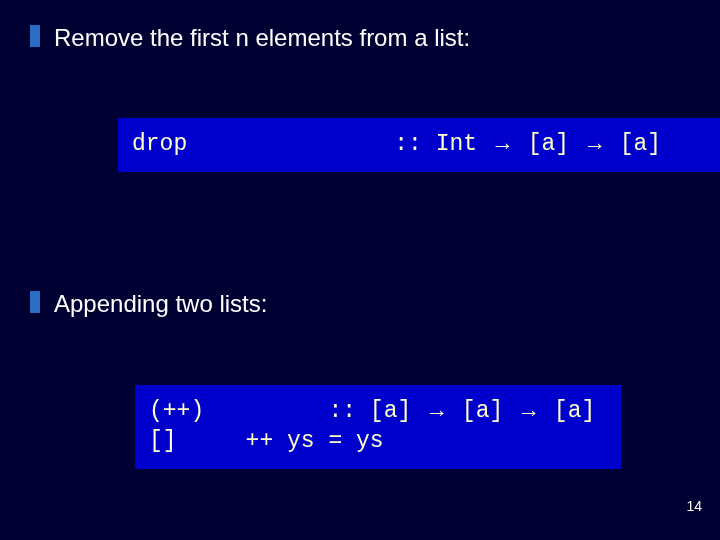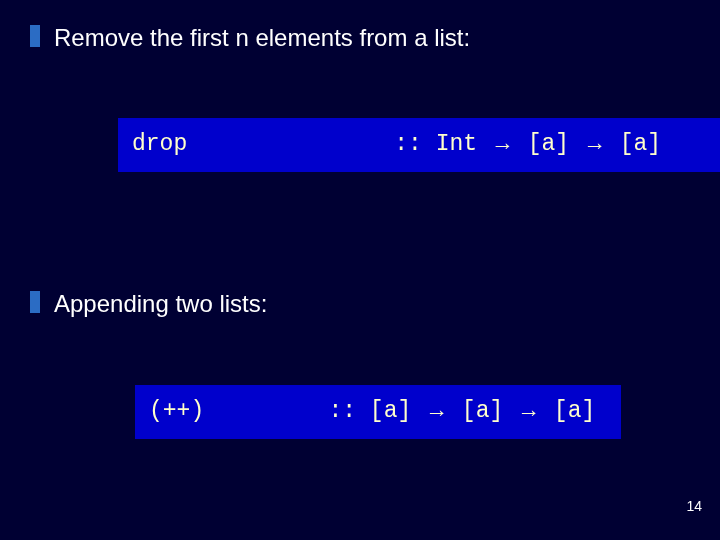--- a/index.html
+++ b/index.html
@@ -83,15 +83,16 @@
   <div class="code-line"><span>drop               :: Int </span><span class="arrow">→</span><span> [a] </span><span class="arrow">→</span><span> [a]</span></div>
 </div>
 
 <div class="bullet-row mid-bullet">
   <div class="bullet"></div>
   <div class="bullet-text">Appending two lists:</div>
 </div>
 
 <div class="code-block code-block-2">
   <div class="code-line"><span>(++)         :: [a] </span><span class="arrow">→</span><span> [a] </span><span class="arrow">→</span><span> [a]</span></div>
+  <div class="code-line">[]     ++ ys = ys</div>
 </div>
 
 <div class="page-num">14</div>
 
 </body></html>

